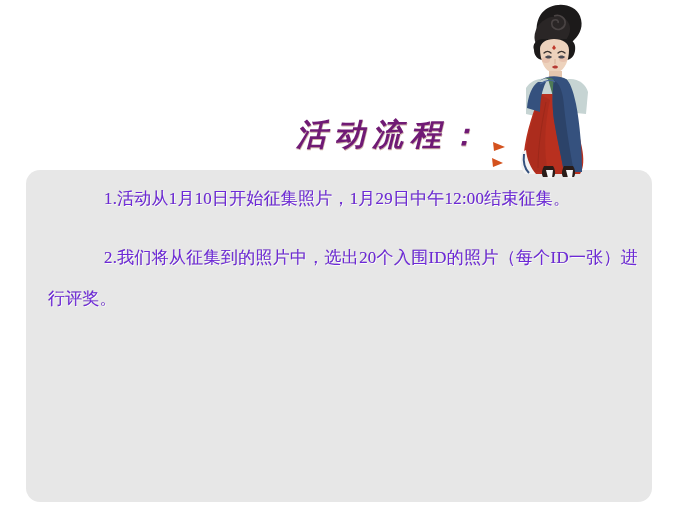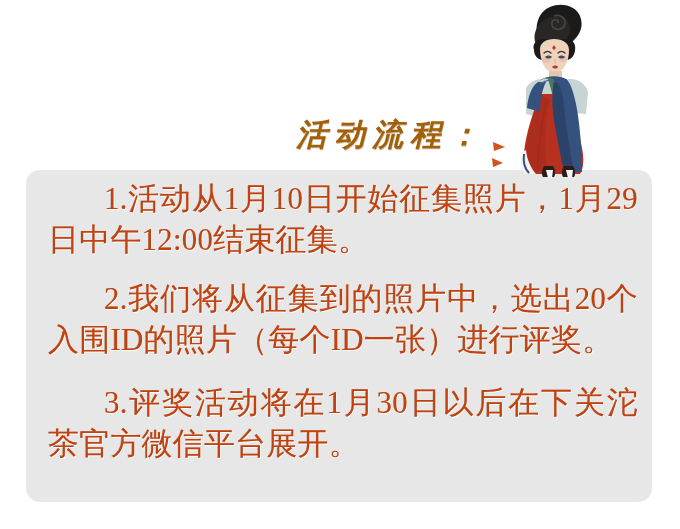--- a/index.html
+++ b/index.html
@@ -19,21 +19,21 @@
   
   .slide-title {
     position: absolute;
     left: 296px;
     top: 114px;
     font-family: "Liberation Serif", "DejaVu Serif", serif;
     font-size: 31px;
     font-weight: bold;
     font-style: italic;
     letter-spacing: 7px;
-    color: #a16207;
+    color: #701a75;
     white-space: nowrap;
     text-shadow: 0.6px 0.6px 0 rgba(120,40,10,0.35);
     z-index: 4;
   }
 
   
   .content-panel {
     position: absolute;
     left: 26px;
     top: 170px;
@@ -44,23 +44,23 @@
     z-index: 2;
   }
   .content-body {
     position: absolute;
     left: 22px;
     top: 8px;
     width: 590px;
   }
   .para {
     font-family: "Liberation Serif", "DejaVu Serif", serif;
-    font-size: 31px;
+    font-size: 17px;
     line-height: 41px;
-    color: #c2410c;
+    color: #6d28d9;
     text-indent: 56px;
     margin: 0 0 18px 0;
     text-align: justify;
     text-justify: inter-character;
     letter-spacing: 0.2px;
     text-shadow: 0.7px 0.7px 0 rgba(255,255,255,0.85), -0.3px -0.3px 0 rgba(0,0,0,0.25);
   }
   .para:last-child { margin-bottom: 0; }
   .para.p2 { margin-bottom: 22px; margin-top: 12px; }
 
@@ -162,17 +162,16 @@
       <path d="M50 168 L52 176 L56 176 L57 168 Z" fill="#F6F6F6"></path>
       <path d="M68 164 C66 168 65 172 67 175 L78 175 C80 172 79 167 77 164 Z" fill="#2A1C18"></path>
       <path d="M70 168 L72 176 L76 176 L77 168 Z" fill="#F6F6F6"></path>
     </svg>
   </div>
 
   <div class="content-panel">
     <div class="content-body">
       <p class="para p1">1.活动从1月10日开始征集照片，1月29日中午12:00结束征集。</p>
       <p class="para p2">2.我们将从征集到的照片中，选出20个入围ID的照片（每个ID一张）进行评奖。</p>
-      <p class="para p3">3.评奖活动将在1月30日以后在下关沱茶官方微信平台展开。</p>
     </div>
   </div>
 
 </div>
 
 </body></html>

